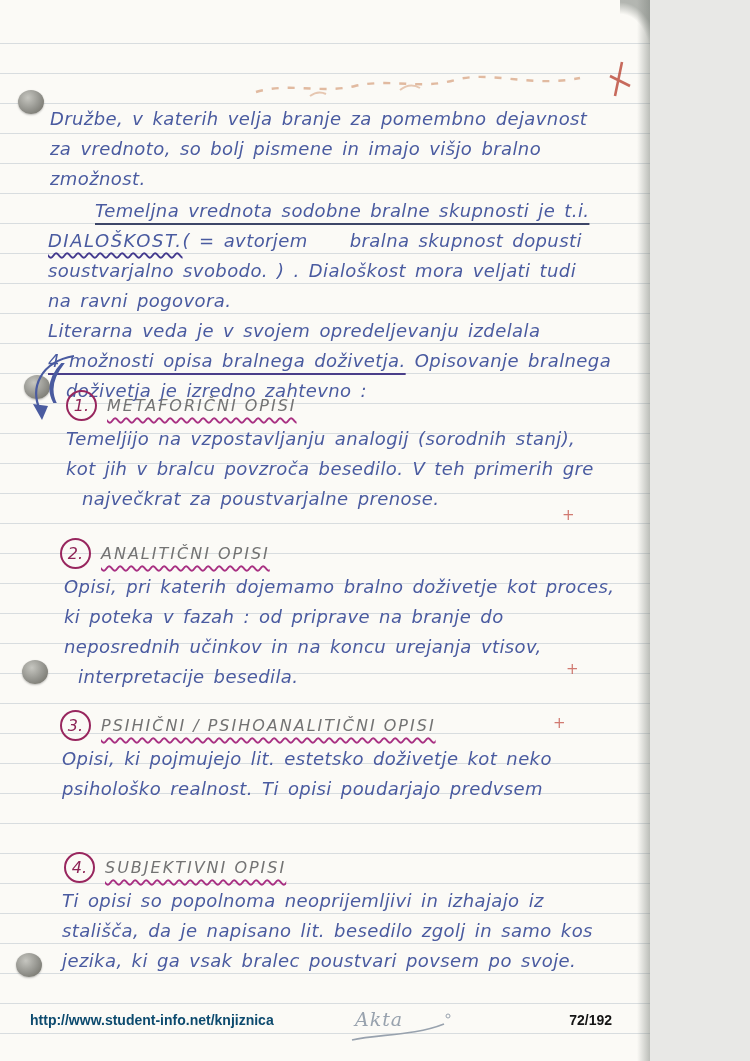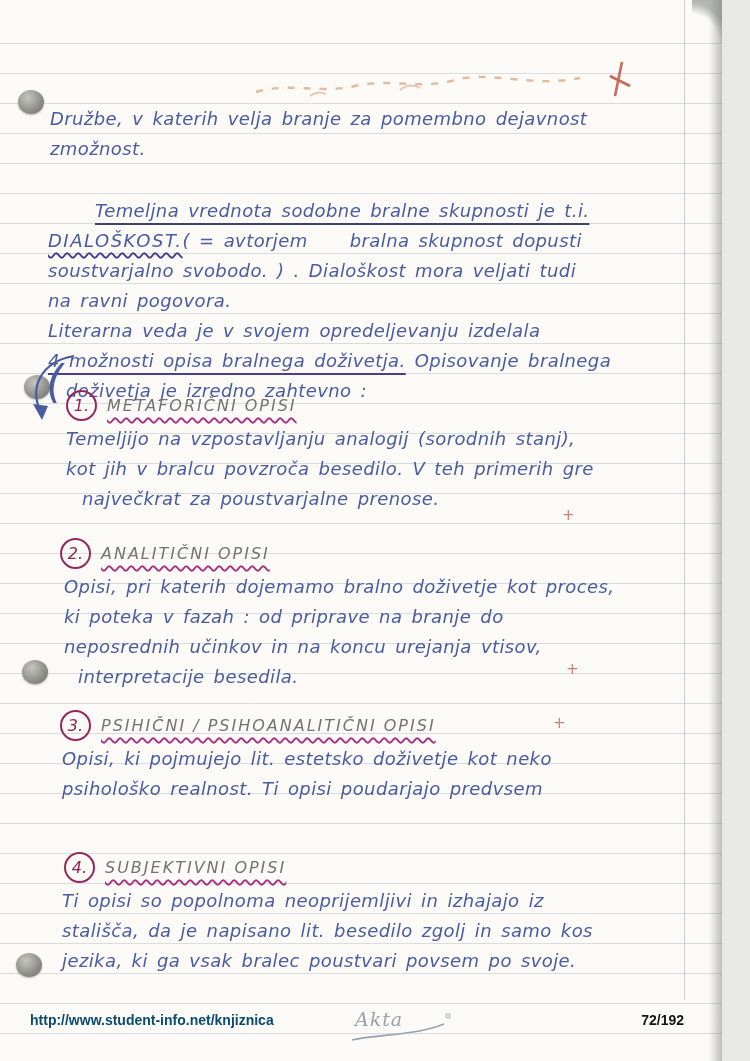--- a/index.html
+++ b/index.html
@@ -1,17 +1,17 @@
 <!DOCTYPE html>
 <html><head>
 <meta charset="utf-8">
 <style>
   html,body{margin:0;padding:0;background:#e8e8e6;}
   .page{
-    position:relative; width:722px; height:1061px;
+    position:relative; width:650px; height:1061px;
     background:#fbfaf6; overflow:hidden;
     font-family:"DejaVu Sans", sans-serif;
   }
   .rules{
     position:absolute; left:0; right:0; top:14px; bottom:0;
     background:repeating-linear-gradient(to bottom,
       transparent 0px, transparent 29px,
       rgba(168,180,192,0.42) 29px, rgba(168,180,192,0.42) 30px);
     pointer-events:none;
   }
@@ -107,20 +107,21 @@
   <div style="position:absolute; left:250px; top:56px;">
     <svg width="420" height="52" viewBox="0 0 420 52">
       <path d="M6,36 C40,26 70,38 105,30 S170,34 205,24 S280,32 330,22" fill="none" stroke="#c87a4a" stroke-width="2.4" stroke-dasharray="7 9" opacity="0.5"></path>
       <path d="M60,40 q8,-6 16,-2 M150,34 q10,-8 20,-2" fill="none" stroke="#c87a4a" stroke-width="2" opacity="0.4"></path>
       <path d="M372,6 l-7,34 M360,20 l20,10" fill="none" stroke="#b53a28" stroke-width="2.6" opacity="0.75"></path>
     </svg>
   </div>
 
   <div class="hand" style="left:50px; top:104px">
     <div>Družbe, v katerih velja branje za pomembno dejavnost</div>
+    <div>za vrednoto, so bolj pismene in imajo višjo bralno</div>
     <div>zmožnost.</div>
   </div>
 
   <div class="hand" style="left:48px; top:196px">
     <div>
       <span class="u-dark">Temeljna vrednota sodobne bralne skupnosti je t.i.</span>
     </div>
     <div>
       <span class="wavy-blue">DIALOŠKOST.</span><span>( = avtorjem</span><span style="display:inline-block; width:42px"></span><span>bralna skupnost dopusti</span>
     </div>

